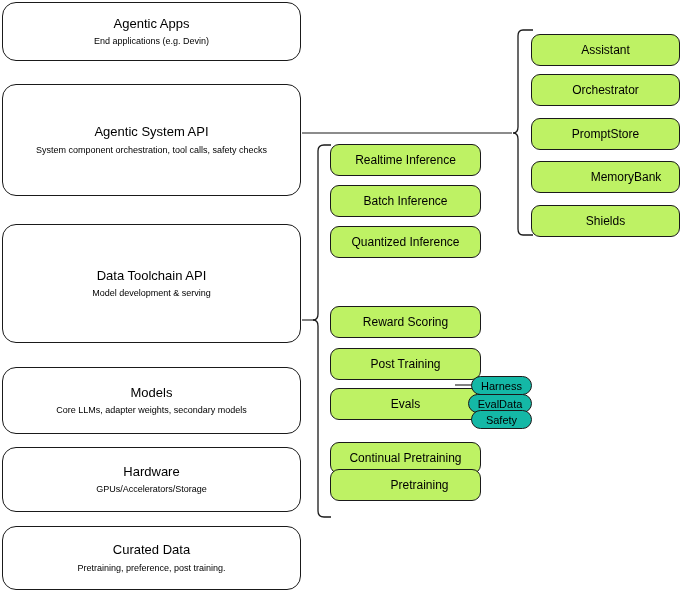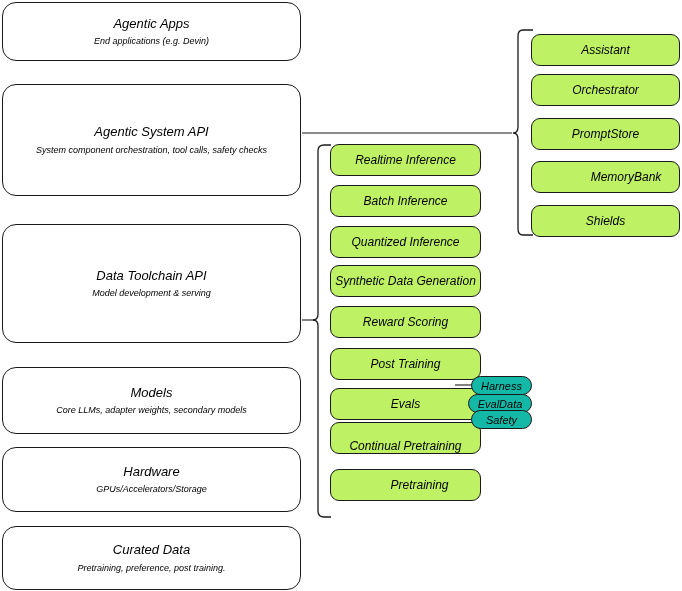--- a/index.html
+++ b/index.html
@@ -69,21 +69,21 @@
   }
   .svg-layer {
     position: absolute;
     left: 0;
     top: 0;
     width: 682px;
     height: 591px;
     pointer-events: none;
     z-index: 1;
   }
-  .boxes-layer { position: absolute; left:0; top:0; width:630px; height:591px; z-index:2;font-style:italic; }
+  .boxes-layer { position: absolute; left:0; top:0; width:630px; height:591px; z-index:2; }
 </style>
 </head>
 <body>
 
 <div id="canvas">
 
   <svg class="svg-layer" viewBox="0 0 682 591">
 
     <path d="M302,133 L512,133" stroke="#1a1a1a" stroke-width="1.1" fill="none"></path>
 
@@ -132,33 +132,30 @@
 
     <div class="pill" style="left:330px; top:144px; width:151px; height:32px;">
       <span>Realtime Inference</span>
     </div>
     <div class="pill" style="left:330px; top:185px; width:151px; height:32px;">
       <span>Batch Inference</span>
     </div>
     <div class="pill" style="left:330px; top:226px; width:151px; height:32px;">
       <span>Quantized Inference</span>
     </div>
-    <div class="pill" style="left:330px; top:265px; width:151px; height:32px;">
-      <span>Synthetic Data Generation</span>
-    </div>
     <div class="pill" style="left:330px; top:306px; width:151px; height:32px;">
       <span>Reward Scoring</span>
     </div>
     <div class="pill" style="left:330px; top:388px; width:151px; height:32px;">
       <span>Evals</span>
     </div>
     <div class="pill" style="left:330px; top:348px; width:151px; height:32px;">
       <span>Post Training</span>
     </div>
-    <div class="pill" style="left:330px; top:422px; width:151px; height:32px;align-items:flex-end;">
+    <div class="pill" style="left:330px; top:442px; width:151px; height:32px;">
       <span>Continual Pretraining</span>
     </div>
     <div class="pill" style="left:330px; top:469px; width:151px; height:32px;padding-left:28px;">
       <span>Pretraining</span>
     </div>
 
     <div class="tag" style="left:471px; top:376px; width:61px; height:19px;">
       <span>Harness</span>
     </div>
     <div class="tag" style="left:468px; top:394px; width:64px; height:19px;">

